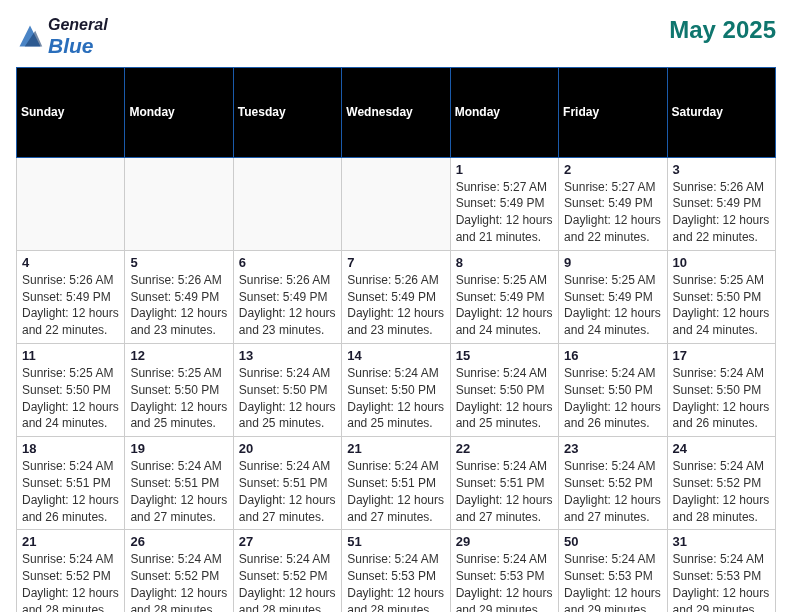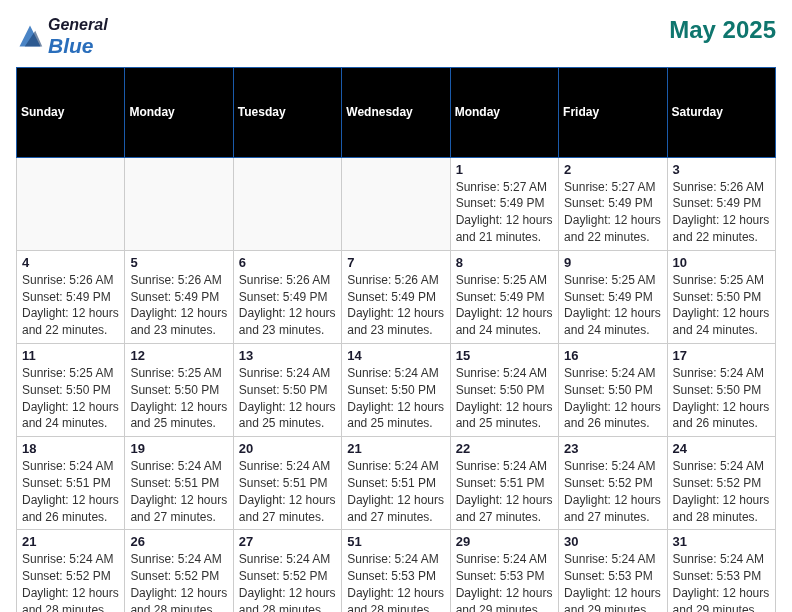--- a/index.html
+++ b/index.html
@@ -298,21 +298,21 @@
 Sunset: 5:53 PM
 Daylight: 12 hours and 28 minutes.</div>
         </td>
         <td>
           <span class="day-num">29</span>
           <div class="day-info" style="white-space: pre-line;">Sunrise: 5:24 AM
 Sunset: 5:53 PM
 Daylight: 12 hours and 29 minutes.</div>
         </td>
         <td>
-          <span class="day-num">30</span>
+          <span class="day-num">50</span>
           <div class="day-info" style="white-space: pre-line;">Sunrise: 5:24 AM
 Sunset: 5:53 PM
 Daylight: 12 hours and 29 minutes.</div>
         </td>
         <td>
           <span class="day-num">31</span>
           <div class="day-info" style="white-space: pre-line;">Sunrise: 5:24 AM
 Sunset: 5:53 PM
 Daylight: 12 hours and 29 minutes.</div>
         </td>

